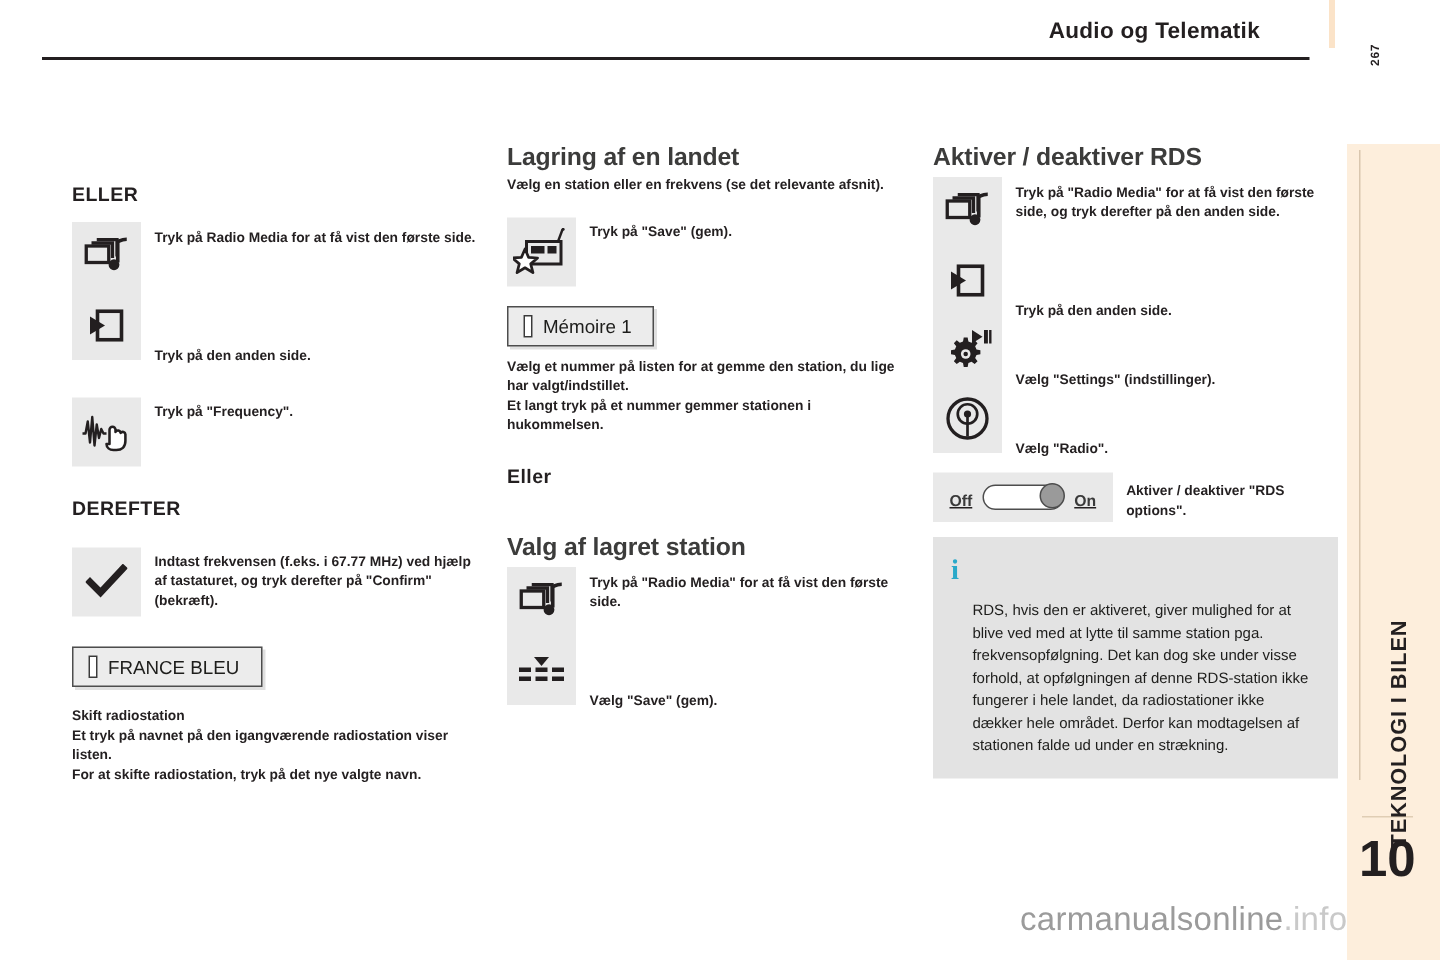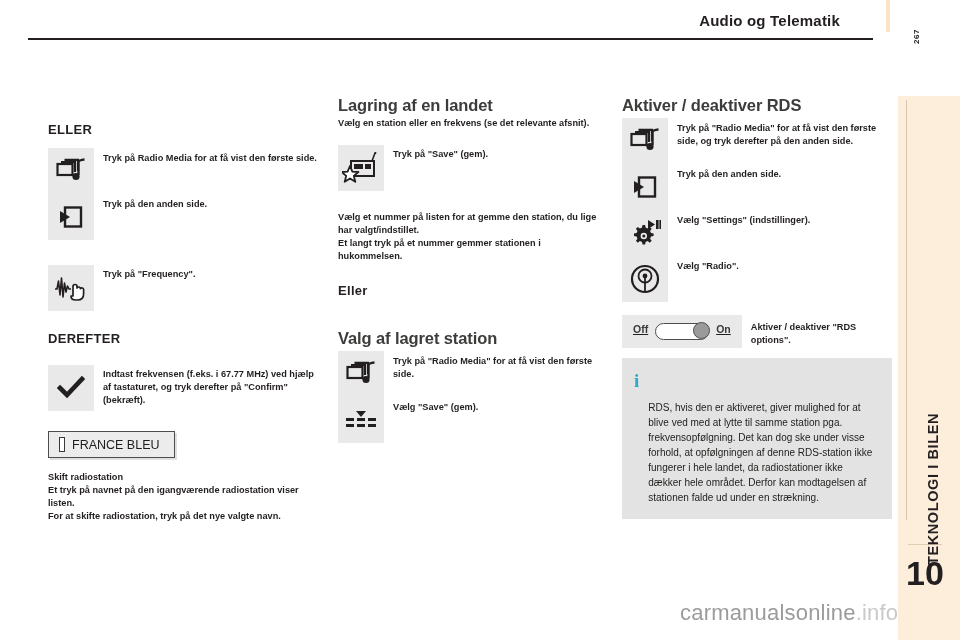--- a/index.html
+++ b/index.html
@@ -73,34 +73,34 @@
     display:flex;align-items:center;justify-content:center;
   }
   .iconstack{
     width:46px;min-width:46px;background:#e9e9e9;
     display:flex;flex-direction:column;
   }
   .iconcell{height:46px;display:flex;align-items:center;justify-content:center;}
 
   .stack-row{display:flex;gap:9px;align-items:flex-start;}
   .stack-texts{display:flex;flex-direction:column;}
-  .stack-texts .t{height:46px;display:flex;align-items:flex-start;}
+  .stack-texts .t{height:46px;display:flex;align-items:flex-end;}
   .stack-texts .t.two{align-items:flex-start;padding-top:4px;}
 
   
   .chip{
     display:inline-flex;align-items:center;gap:7px;
     border:1.5px solid #4d4d4d;background:#ececec;
     padding:5px 14px 5px 10px;font-size:12.5px;color:#1d1d1b;
     font-weight:normal;box-shadow:2px 2px 0 rgba(0,0,0,.12);
   }
   .chip .bar{display:inline-block;width:4px;height:13px;border:1.2px solid #3a3a3a;background:#fff;}
 
   .toggle{
-    display:inline-flex;align-items:flex-start;gap:7px;background:#e9e9e9;
+    display:inline-flex;align-items:flex-end;gap:7px;background:#e9e9e9;
     padding:8px 11px;
     text-decoration:underline;
   }
   .toggle .lbl{font-size:10.5px;font-weight:bold;color:#3a3a3a;}
   .toggle .track{
     width:52px;height:15px;border-radius:9px;border:1.6px solid #4d4d4d;background:#fff;
     position:relative;
   }
   .toggle .knob{
     position:absolute;right:-2px;top:-2px;width:15px;height:15px;border-radius:50%;
@@ -242,20 +242,24 @@
           <path d="M8 14 L10.4 19.6 L16.4 20 L11.8 23.9 L13.3 29.8 L8 26.5 L2.7 29.8 L4.2 23.9 L-0.4 20 L5.6 19.6 Z" fill="#fff" stroke="#231f20" stroke-width="1.8" stroke-linejoin="round"></path>
         </svg>
       </div>
       <div class="txt">
           <div class="body-txt">Tryk på "Save" (gem).</div>
         </div>
     </div>
 
     <div class="gap-m"></div>
 
+    <div class="chip">
+      <span class="bar"></span>
+      <span>Mémoire 1</span>
+    </div>
 
     <div class="gap-s"></div>
 
     <div class="body-txt" style="white-space:pre-line">Vælg et nummer på listen for at gemme den station, du lige har valgt/indstillet.
 Et langt tryk på et nummer gemmer stationen i hukommelsen.</div>
 
     <div class="gap-l"></div>
     <div class="sub-head">Eller</div>
     <div class="gap-s"></div>
 

